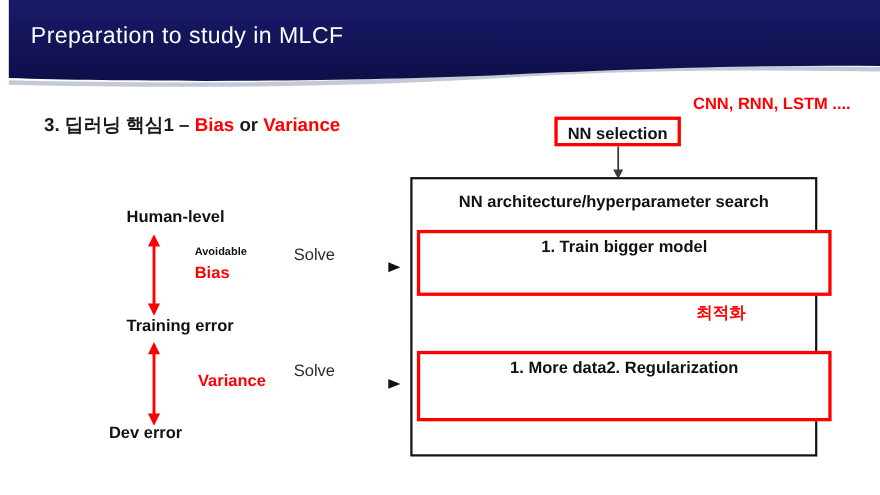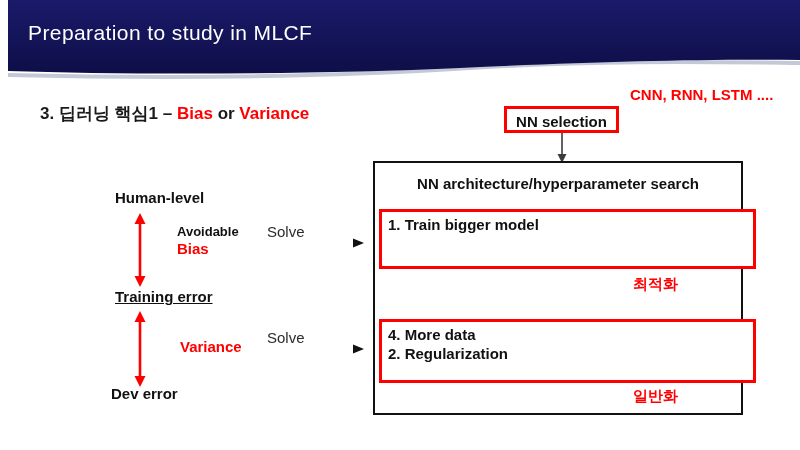--- a/index.html
+++ b/index.html
@@ -60,21 +60,21 @@
   .big-box-title {
     position: absolute; left: 0; top: 12px; width: 100%;
     text-align: center;
     font-size: 15px; font-weight: 700; color: #111111;
     white-space: nowrap;
   }
   .red-box {
     position: absolute; left: 4px; width: 377px;
     border: 3px solid #ff0000;
     background: #ffffff;
-    display: flex; flex-direction: column; justify-content: flex-start;
+    display: flex; flex-direction: row; justify-content: center;
     padding: 4px 6px;
   }
   .red-box-opt { top: 46px; height: 60px; }
   .red-box-gen { top: 156px; height: 64px; }
   .red-box .item {
     font-size: 15px; font-weight: 700; color: #111111;
     white-space: nowrap; line-height: 1.25;
   }
   .box-caption {
     position: absolute; width: 120px; text-align: left;
@@ -85,23 +85,23 @@
   .caption-gen { left: 258px; top: 224px; }
 
   
   .ladder-label {
     position: absolute;
     font-size: 15px; font-weight: 700; color: #111111;
     white-space: nowrap;
     margin-left: 23px;
   }
   .lbl-human { left: 92px; top: 189px; }
-  .lbl-training { left: 92px; top: 288px; text-decoration: underline; }
-  .lbl-dev { left: 88px; top: 385px; }
-  .lbl-avoidable { left: 154px; top: 224px; font-size: 13px; text-align: right; }
+  .lbl-training { left: 92px; top: 288px; }
+  .lbl-dev { left: 76px; top: 385px; }
+  .lbl-avoidable { left: 154px; top: 224px; font-size: 10px; text-align: right; }
   .lbl-bias { left: 154px; top: 240px; color: #ff0000; }
   .lbl-variance { left: 157px; top: 338px; color: #ff0000; }
   .lbl-solve {
     position: absolute; font-size: 15px; font-weight: 400; color: #2b2b2b;
     white-space: nowrap;
   }
   .solve-top { left: 267px; top: 223px; }
   .solve-bottom { left: 267px; top: 329px; }
 </style>
 </head>
@@ -142,24 +142,23 @@
 
   <div class="big-box">
     <div class="big-box-title">NN architecture/hyperparameter search</div>
 
     <div class="red-box red-box-opt">
       <div class="item">1. Train bigger model</div>
     </div>
     <div class="box-caption caption-opt">최적화</div>
 
     <div class="red-box red-box-gen">
-      <div class="item">4. More data</div>
+      <div class="item">1. More data</div>
       <div class="item">2. Regularization</div>
     </div>
-    <div class="box-caption caption-gen">일반화</div>
   </div>
 
   <div class="ladder-label lbl-human">Human-level</div>
   <div class="ladder-label lbl-training">Training error</div>
   <div class="ladder-label lbl-dev">Dev error</div>
 
   <svg class="abs" style="left:130px; top:213px;" width="20" height="74" viewBox="0 0 20 74" aria-hidden="true">
     <line x1="10" y1="8" x2="10" y2="66" stroke="#ff0000" stroke-width="2.6"></line>
     <polygon points="10,0 4.5,11 15.5,11" fill="#ff0000"></polygon>
     <polygon points="10,74 4.5,63 15.5,63" fill="#ff0000"></polygon>

